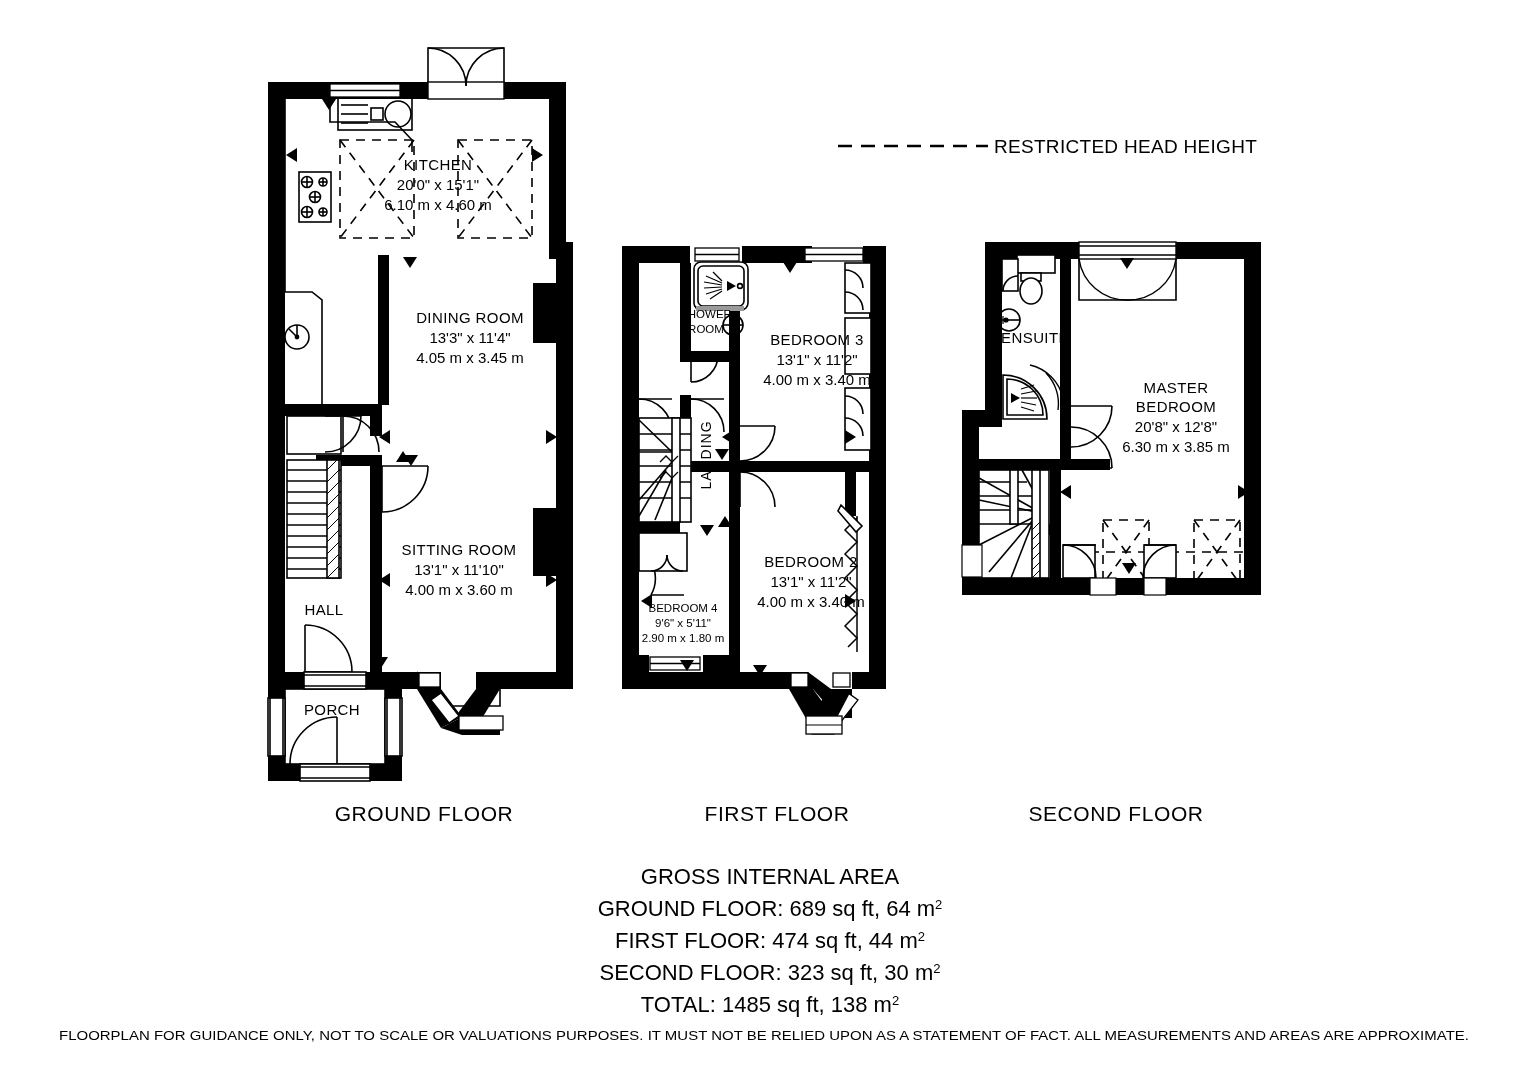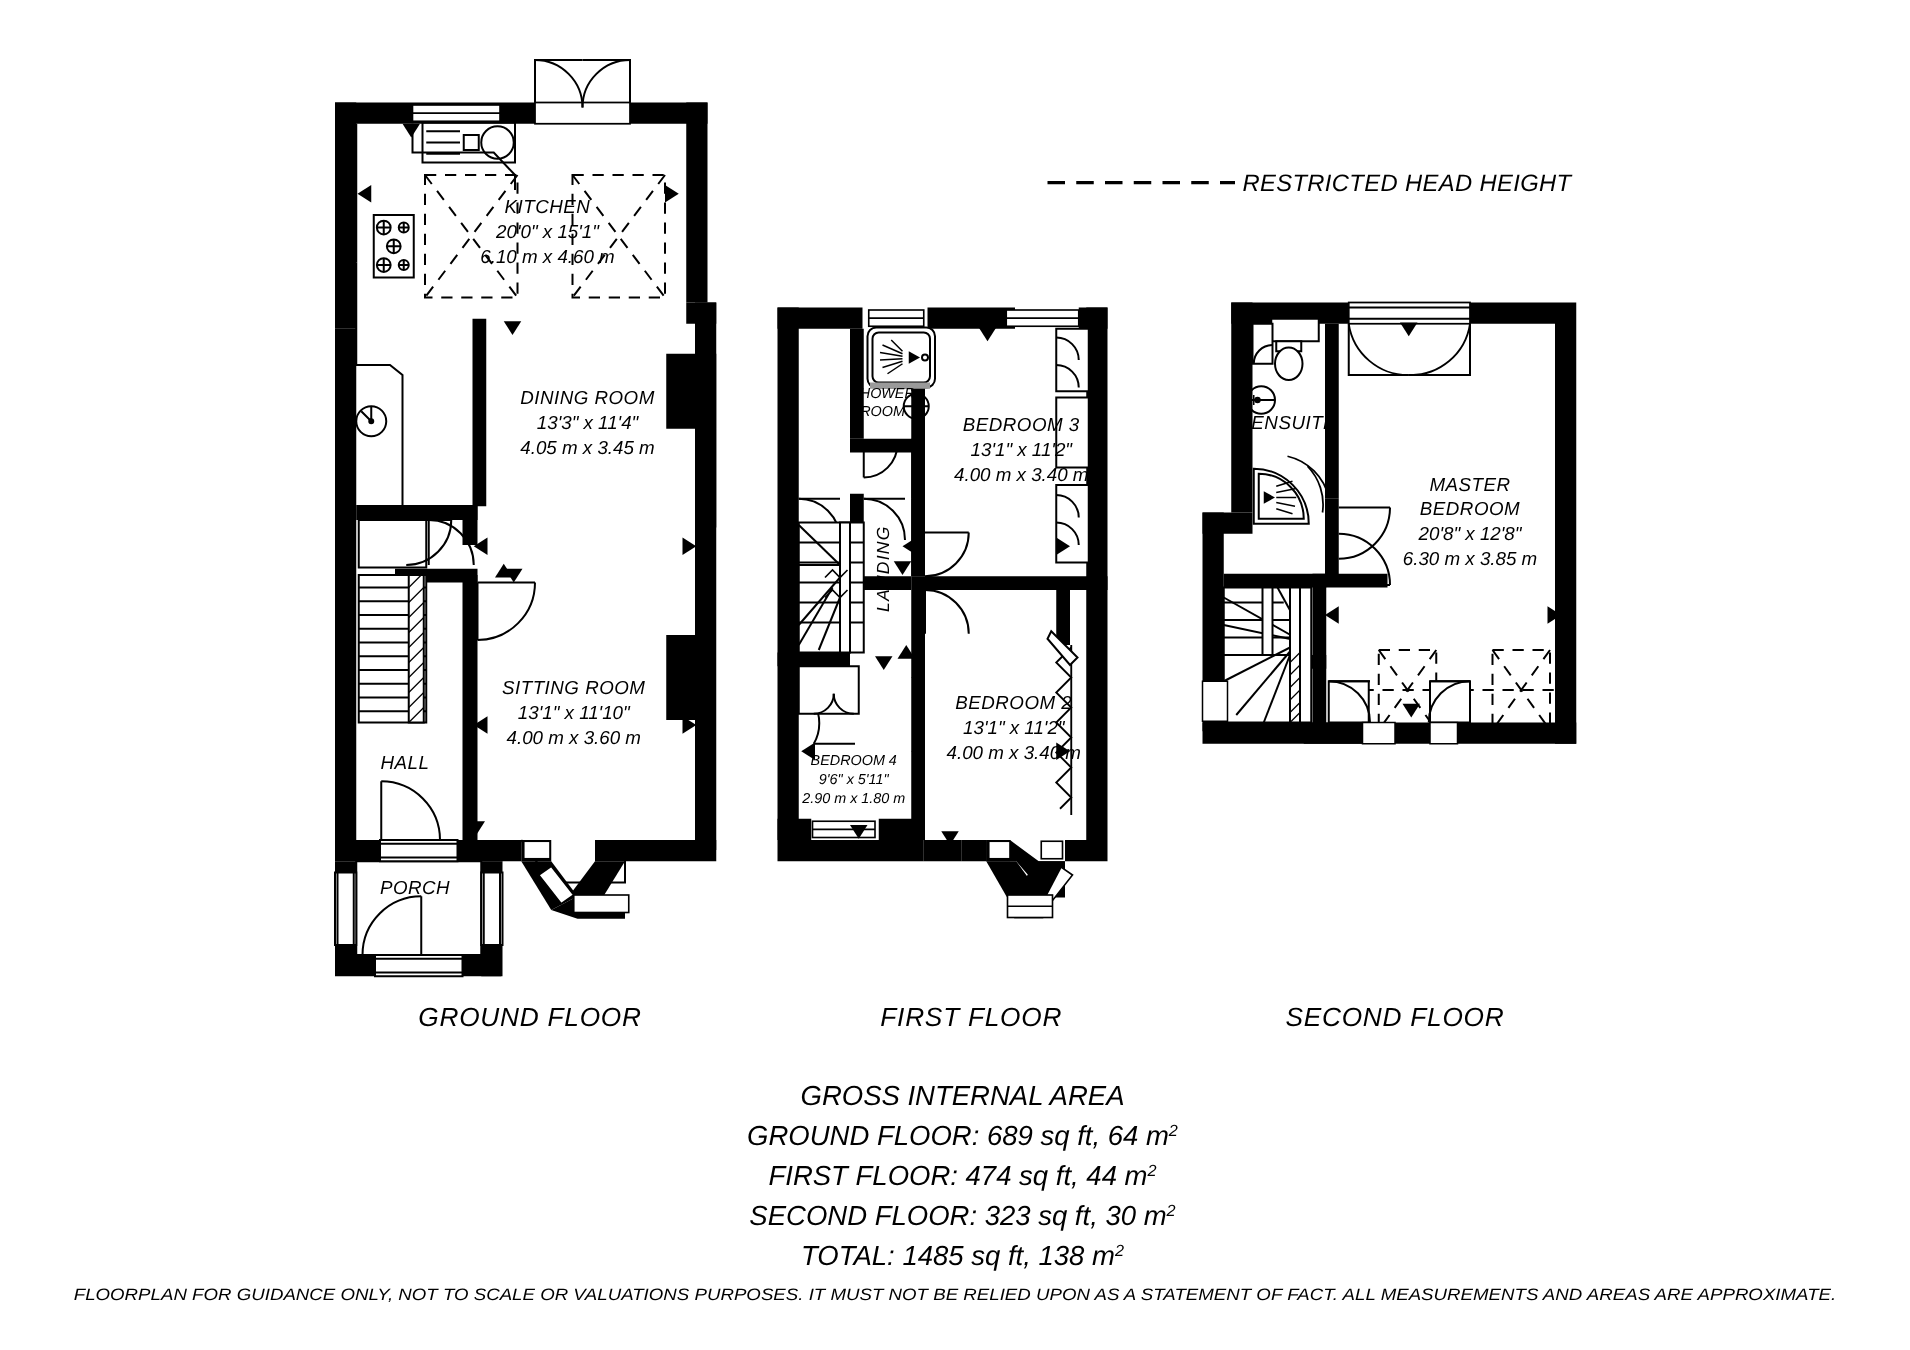--- a/index.html
+++ b/index.html
@@ -1,18 +1,18 @@
 <!DOCTYPE html>
 <html><head>
 <meta charset="utf-8">
 <style>
   html,body{margin:0;padding:0;background:#ffffff;}
   body{width:1528px;height:1080px;overflow:hidden;
        font-family:"Liberation Sans","DejaVu Sans",sans-serif;color:#000;}
-  #stage{position:relative;width:1254px;height:1080px;font-style:italic;}
+  #stage{position:relative;width:1254px;height:1080px;}
   svg{display:block;}
   .lbl{font-family:"Liberation Sans","DejaVu Sans",sans-serif;fill:#000;text-anchor:middle;}
   .room-name{font-size:15px;letter-spacing:.4px;}
   .room-dim{font-size:15px;}
   .room-small{font-size:11.5px;}
   .floor-title{font-size:21px;letter-spacing:.6px;}
   .legend-txt{font-size:19px;letter-spacing:.3px;text-anchor:start;}
   .gia-head{font-size:22px;}
   .gia-line{font-size:22px;}
   .sup{font-size:13px;}

